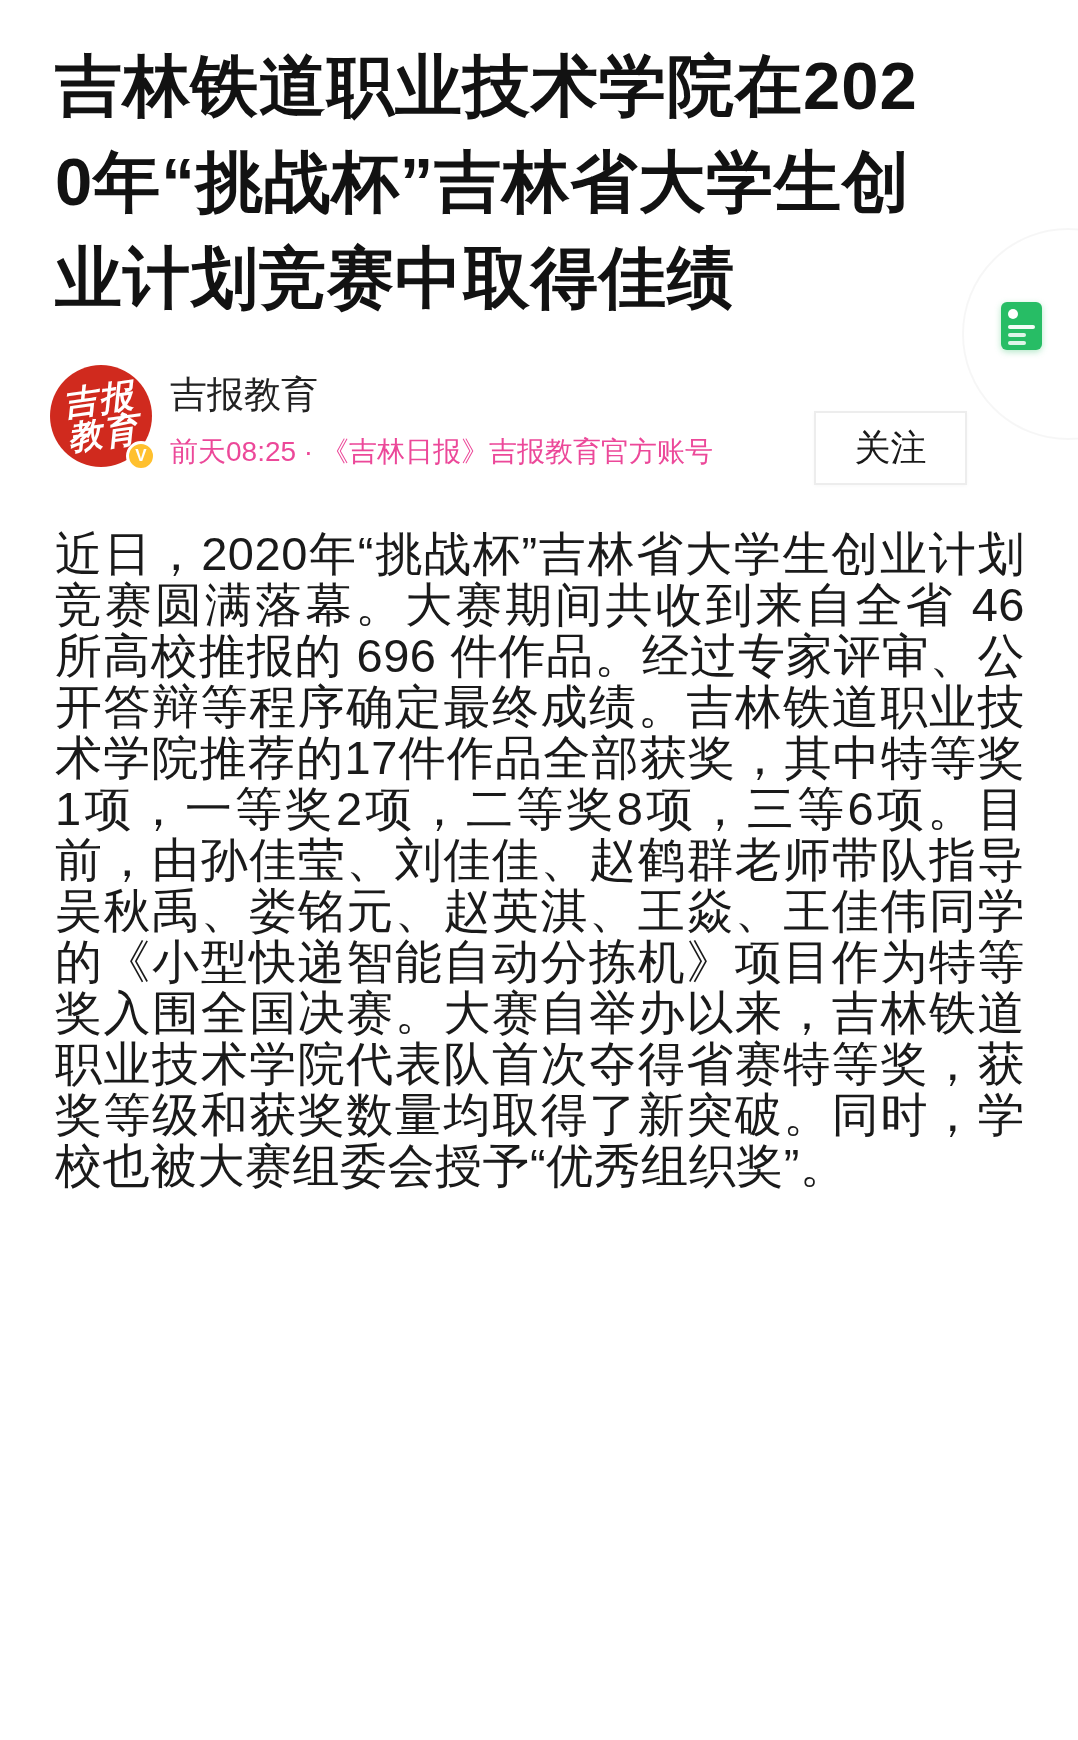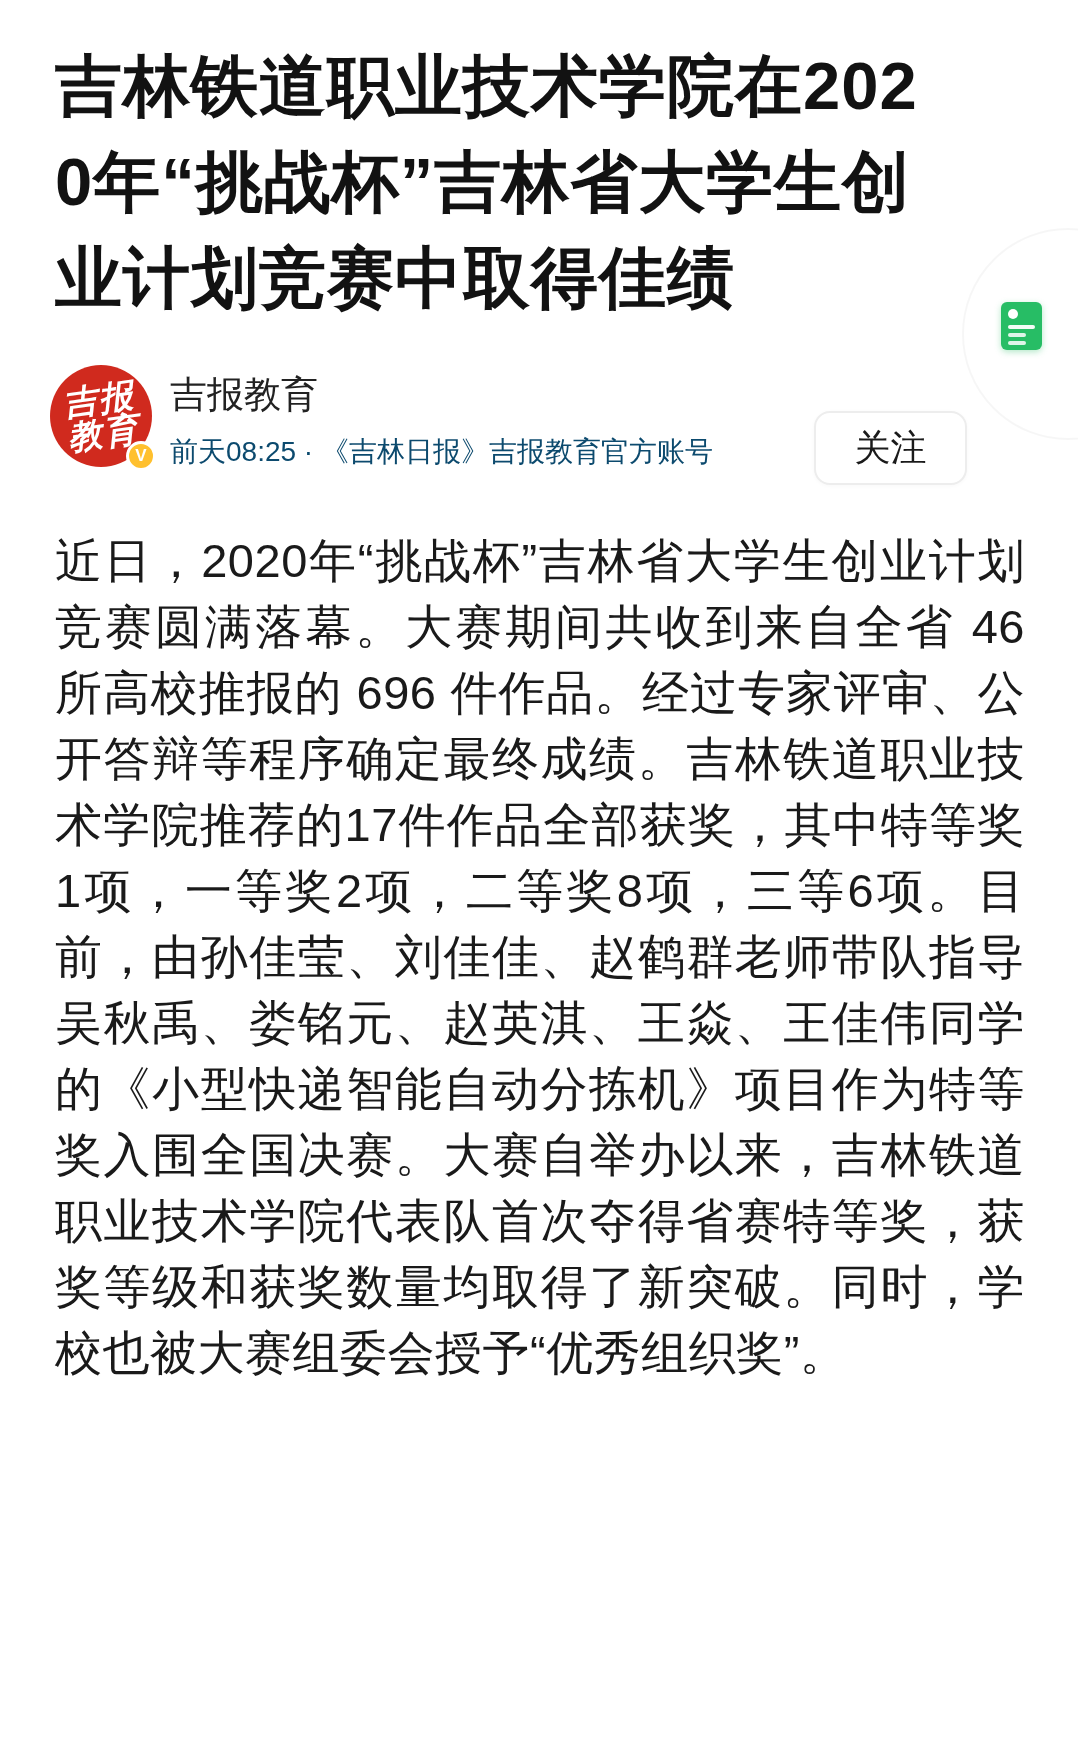--- a/index.html
+++ b/index.html
@@ -71,40 +71,40 @@
     position: absolute; right: -4px; bottom: -4px;
     width: 30px; height: 30px;
     background: #ffc02e;
     border: 3px solid #ffffff;
     border-radius: 50%;
     color: #ffffff; font-size: 17px; font-weight: 700;
     display: flex; align-items: center; justify-content: center;
   }
   .author-info { position: absolute; left: 120px; top: 8px; }
   .author-name { font-size: 37px; color: #222222; font-weight: 500; line-height: 48px; }
-  .author-meta { margin-top: 14px; font-size: 28px; color: #0c4a6e; font-weight: 400; white-space: nowrap; }
+  .author-meta { margin-top: 14px; font-size: 28px; color: #ec4899; font-weight: 400; white-space: nowrap; }
   .follow-btn {
     position: absolute; right: 61px; top: 48px;
     width: 153px; height: 74px;
     background: #ffffff;
     border: 2px solid #ededed;
-    border-radius: 16px;
+    border-radius: 0;
     box-shadow: 0 1px 4px rgba(0,0,0,0.03);
     font-size: 36px; color: #1a1a1a;
     font-family: inherit;
     display: flex; align-items: center; justify-content: center;
     cursor: pointer;
   }
 
   .article-body {
     position: absolute;
     left: 55px; top: 528px;
     width: 970px;
     font-size: 47px;
-    line-height: 66px;
+    line-height: 51px;
     color: #1a1a1a;
     text-align: justify;
     word-break: break-all;
     letter-spacing: 0.5px;
   }
 </style>
 </head>
 <body>
 
 <h1 class="article-title">吉林铁道职业技术学院在2020年“挑战杯”吉林省大学生创业计划竞赛中取得佳绩</h1>

